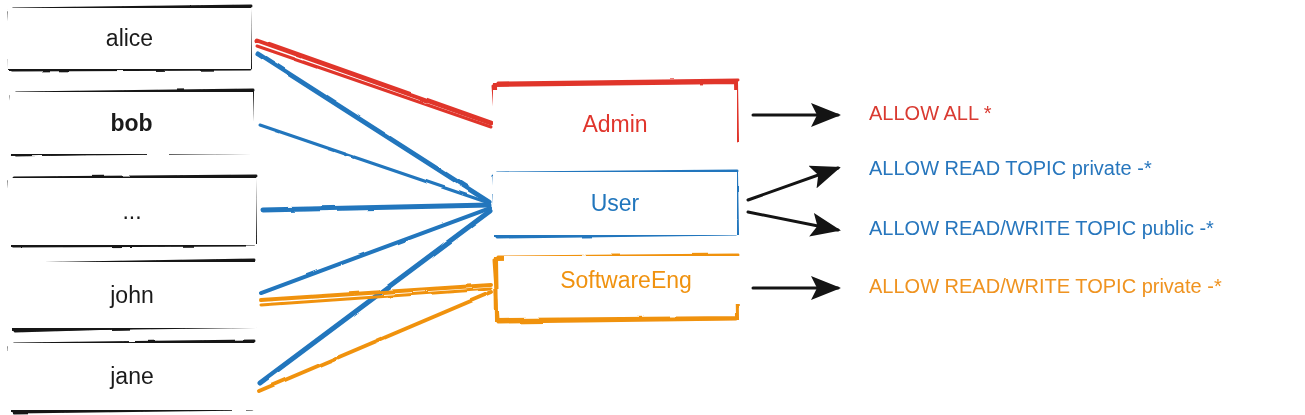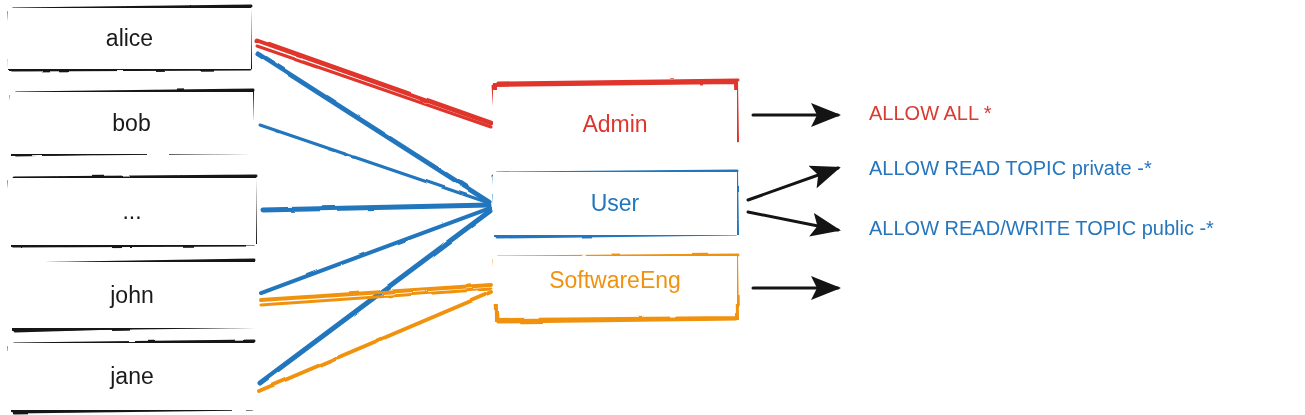--- a/index.html
+++ b/index.html
@@ -102,40 +102,41 @@
       <path d="M753,115 L838,115" marker-end="url(#arrowhead)"></path>
       <path d="M748,200 L838,168" marker-end="url(#arrowhead)"></path>
       <path d="M748,212 L838,230" marker-end="url(#arrowhead)"></path>
       <path d="M753,288 L838,288" marker-end="url(#arrowhead)"></path>
     </g>
   </svg>
 
   <div class="node user-node" style="left:8px;top:8px;width:243px;height:61px;">
     <span class="label">alice</span>
   </div>
-  <div class="node user-node" style="left:10px;top:92px;width:243px;height:62px;">
+  <div class="node user-node" style="left:10px;top:92px;width:243px;height:62px;font-weight:bold;">
     <span class="label">bob</span>
   </div>
   <div class="node user-node" style="left:8px;top:178px;width:248px;height:67px;">
     <span class="label">...</span>
   </div>
   <div class="node user-node" style="left:8px;top:262px;width:248px;height:66px;align-items:center;">
     <span class="label">john</span>
   </div>
   <div class="node user-node" style="left:8px;top:343px;width:248px;height:67px;">
     <span class="label">jane</span>
   </div>
 
   <div class="node role-admin" style="left:493px;top:82px;width:244px;height:68px;margin-top:8px;">
     <span class="label">Admin</span>
   </div>
   <div class="node role-user" style="left:493px;top:172px;width:244px;height:63px;">
     <span class="label">User</span>
   </div>
-  <div class="node role-eng" style="left:493px;top:256px;width:244px;height:48px;">
+  <div class="node role-eng" style="left:504px;top:256px;width:244px;height:48px;">
     <span class="label">SoftwareEng</span>
   </div>
 
   <div class="perm perm-red" style="left:869px;top:103px;">ALLOW ALL *</div>
   <div class="perm perm-blue" style="left:869px;top:158px;">ALLOW READ TOPIC private -*</div>
   <div class="perm perm-blue" style="left:869px;top:218px;">ALLOW READ/WRITE TOPIC public -*</div>
+  <div class="perm perm-orange" style="left:869px;top:276px;">ALLOW READ/WRITE TOPIC private -*</div>
 
 </div>
 
 </body></html>

